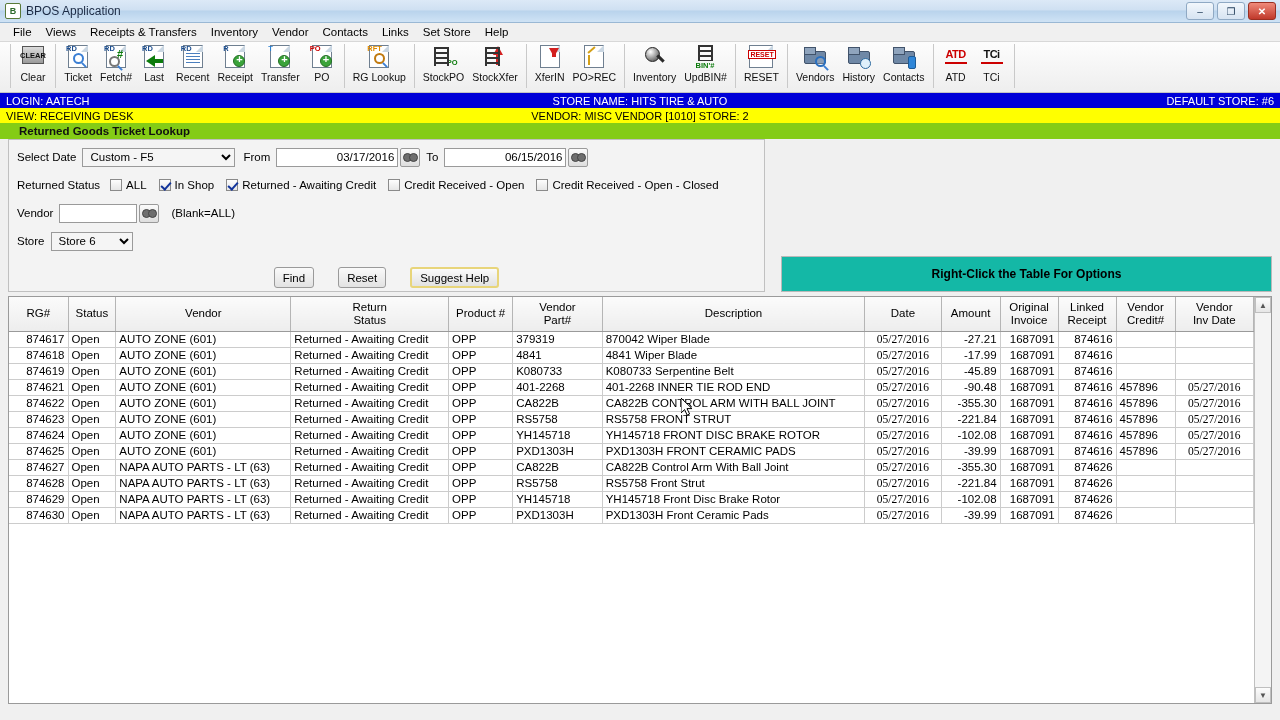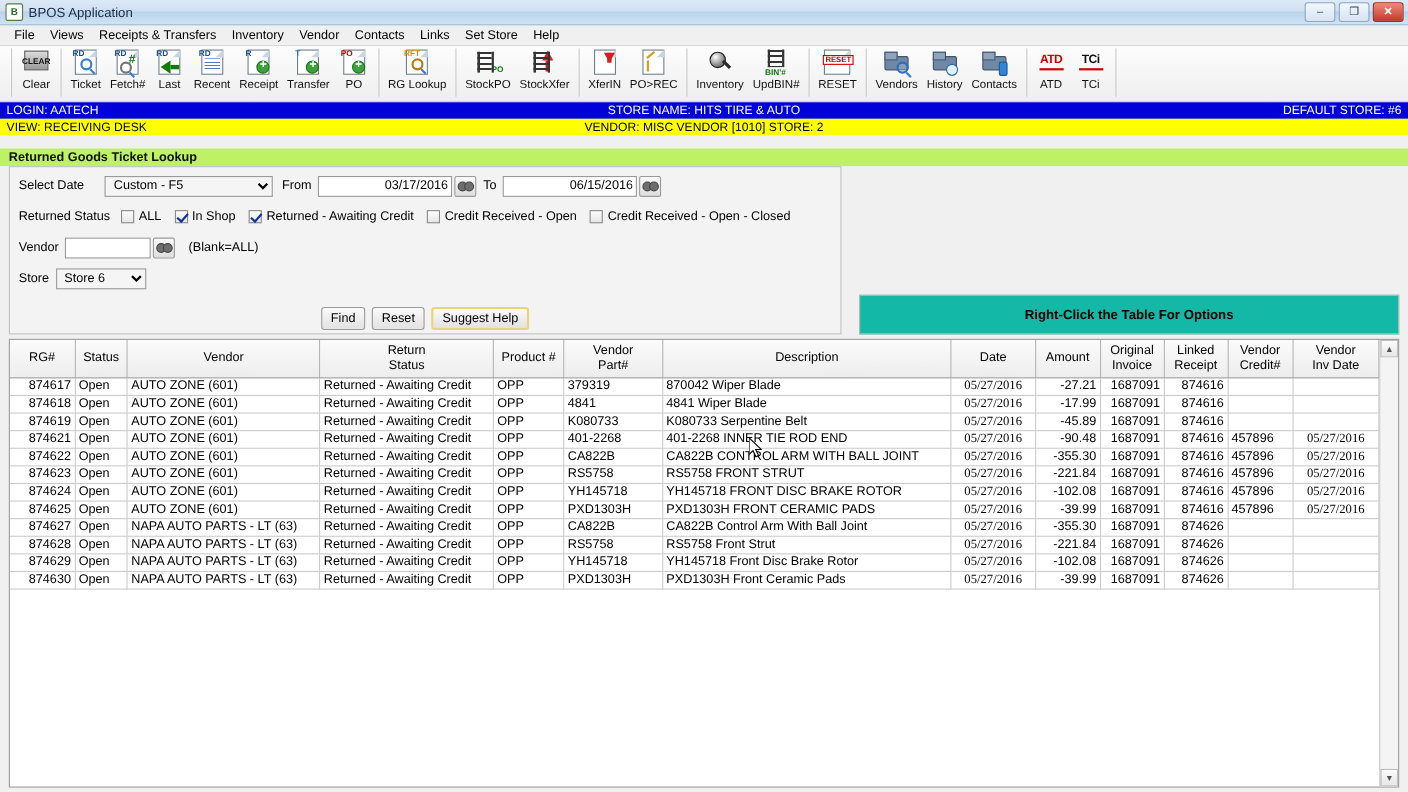--- a/index.html
+++ b/index.html
@@ -137,24 +137,23 @@
   #loginbar .r { position: absolute; right: 6px; }
   #viewbar {
     height: 15px; background: #ffff00; color: #000;
     display: flex; align-items: center; font-size: 11px; position: relative;
   }
   #viewbar .l { padding-left: 6px; }
   #viewbar .c { position: absolute; left: 0; right: 0; text-align: center; }
 
   
   #pagehead {
-    height: 16px; padding: 2px 0 0 8px;
+    height: 16px; padding: 2px 0 0 19px;
     font-size: 11.5px; font-weight: bold; color: #111;
-    background: #bef264;
-    margin-top: 12px;
+    background: #84cc16;
   }
 
   
   #panelwrap { display: flex; padding: 0 8px; gap: 0; }
   #criteria {
     width: 757px; height: 153px;
     background: #f3f3f3;
     border: 1px solid #c0c0c0;
     position: relative;
   }
@@ -189,21 +188,21 @@
     margin-right: 4px; position: relative;
   }
   .cb.checked:after {
     content: ""; position: absolute; left: 3px; top: 0px;
     width: 4px; height: 8px; border: solid #12349b;
     border-width: 0 2px 2px 0; transform: rotate(42deg);
   }
   .cbwrap { display: flex; align-items: center; margin-right: 12px; text-align: center; }
   .cbwrap .cblabel { font-size: 11.5px; }
 
-  .btnrow { display: flex; justify-content: center; gap: 6px; margin-top: 14px; }
+  .btnrow { display: flex; justify-content: center; gap: 24px; margin-top: 14px; }
   .btn {
     height: 21px; min-width: 38px; padding: 0 8px;
     border: 1px solid #9a9a9a; border-radius: 3px;
     background: linear-gradient(to bottom,#fafafa,#e2e2e2);
     font-size: 11.5px; color: #000; font-family: "Liberation Sans", sans-serif;
     display: inline-flex; align-items: center; justify-content: center;
   }
   .btn.focus { border: 2px solid #e8d57a; background: linear-gradient(to bottom,#fafafa,#e2e2e2); text-align: center; }
 
   #hintbox {
@@ -498,21 +497,21 @@
 </div>
 
 <div id="pagehead">Returned Goods Ticket Lookup</div>
 
 <div id="panelwrap">
 
   <div id="criteria">
 
     <div class="row" style="margin-top:5px;">
       <span class="lbl">Select Date</span>
-      <select class="combo" style="width:153px;margin-left:19px;">
+      <select class="combo" style="width:153px;margin-left:6px;">
         <option>Custom - F5</option>
       </select>
       <span class="lbl" style="margin-left:8px;">From</span>
       <input class="txt" style="width: 122px; margin-left: 6px;" value="03/17/2016">
       <span class="lookupbtn">
           <span class="bino"></span>
         </span>
       <span class="lbl" style="margin-left:6px;">To</span>
       <input class="txt" style="width: 122px; margin-left: 6px;" value="06/15/2016">
       <span class="lookupbtn">

